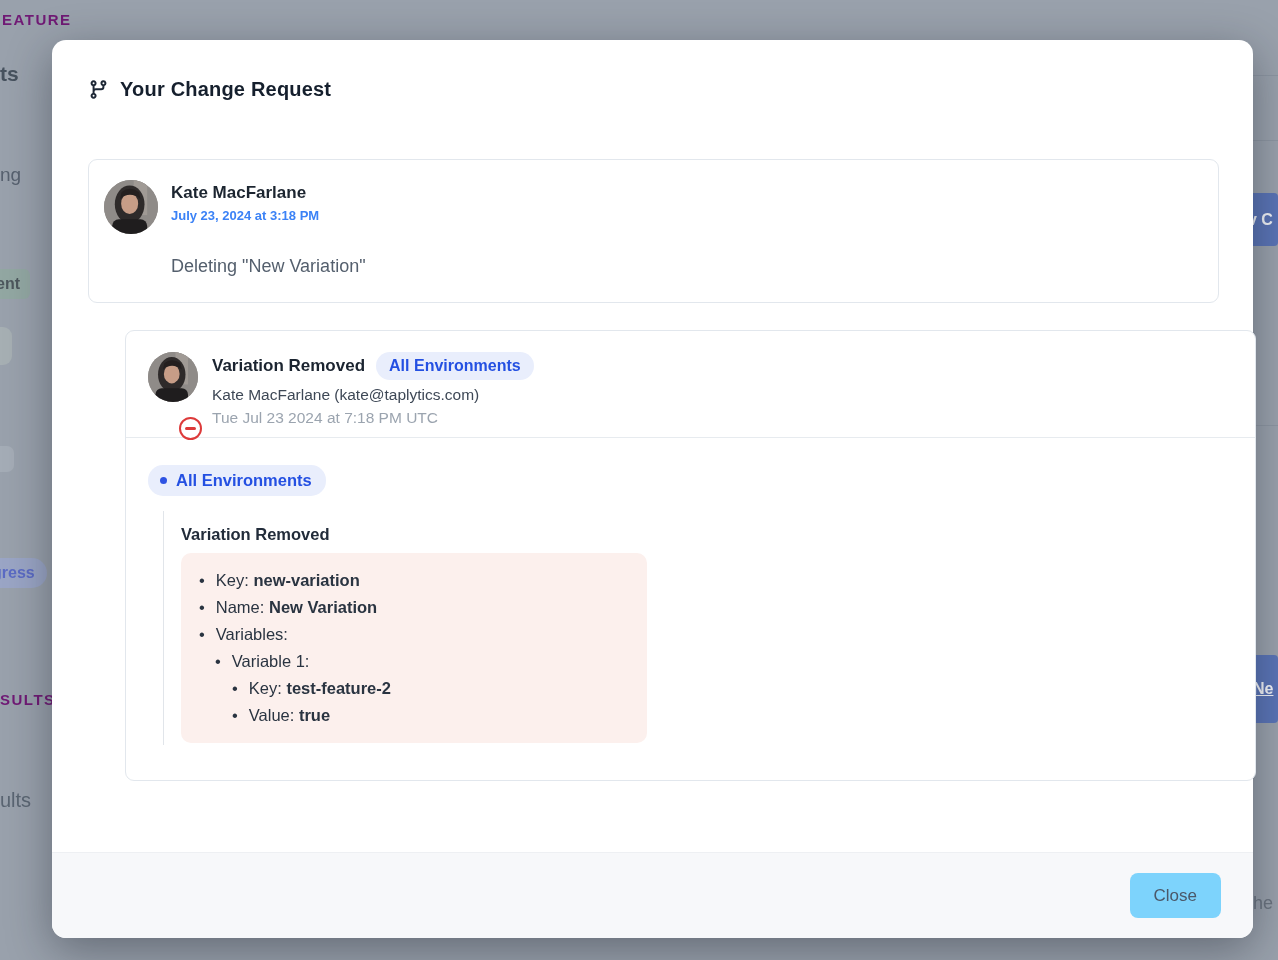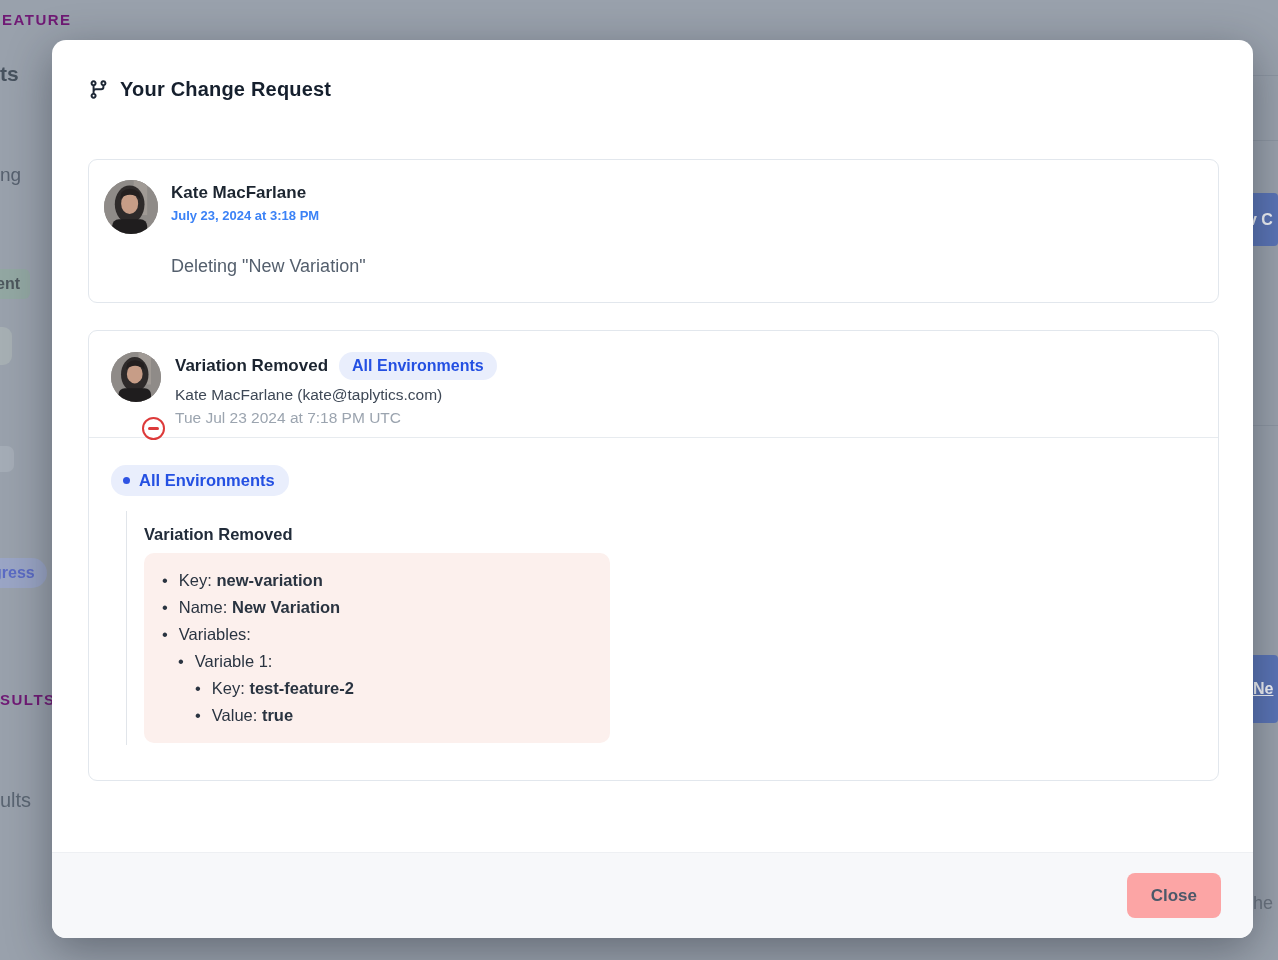--- a/index.html
+++ b/index.html
@@ -25,21 +25,21 @@
   .bd-the { position:absolute; left:1248px; top:893px; font-size:18px; color:#6b7480; }
 
   
   .modal { position:absolute; left:52px; top:40px; width:1201px; height:898px; background:#ffffff; border-radius:14px; box-shadow:0 12px 45px rgba(20,25,35,.4); }
   .m-header { display:flex; align-items:center; gap:11px; padding:38px 36px 0 36px; }
   .m-title { font-size:20px; font-weight:700; color:#151f2d; letter-spacing:.2px; }
   .branch-icon { width:21px; height:21px; color:#1d2735; flex:0 0 auto; }
 
   .card { position:absolute; left:36px; width:1131px; background:#fff; border:1px solid #e2e7ed; border-radius:9px; }
   .card1 { top:111px; height:144px;margin-top:8px; }
-  .card2 { top:290px; height:451px; }
+  .card2 { top:290px; height:451px;margin-left:37px; }
 
   .avatar { position:relative; border-radius:50%; overflow:hidden; background:#8f8b88; flex:0 0 auto; }
   .avatar svg { display:block; width:100%; height:100%; }
   .av-wrap { position:relative; flex:0 0 auto; }
   .minus-badge { position:absolute; right:-4px; bottom:-3px; width:23px; height:23px; background:#fff; border:2px solid #dd3a3a; border-radius:50%; display:flex; align-items:center; justify-content:center; }
   .minus-badge i { display:block; width:11px; height:3px; background:#dd3a3a; border-radius:2px; }
 
   
   .c1-row { display:flex; gap:13px; padding:20px 16px 0 15px; }
   .c1-name { font-size:17px; font-weight:700; color:#1c2530; padding-top:3px; }
@@ -63,21 +63,21 @@
   .removed-box { margin-top:9px; width:466px; background:#fcf0ed; border-radius:10px; padding:14px 18px; }
   .chg-list { list-style:none; font-size:16.5px; color:#2a3441; }
   .chg-list li { display:flex; gap:11px; line-height:27px; }
   .chg-list .bullet { flex:0 0 auto; }
   .chg-list .lv2 { padding-left:16px; }
   .chg-list .lv3 { padding-left:33px; }
   .chg-list b { font-weight:700; }
 
   
   .m-footer { position:absolute; left:0; right:0; bottom:0; height:86px; background:#f7f8fa; border-top:1px solid #eef0f3; border-radius:0 0 14px 14px; display:flex; align-items:center; justify-content:flex-end; gap:15px; padding-right:32px; }
-  .close-btn { height:45px; padding:0 24px; background:#fca5a5; border:none; border-radius:8px; font-size:17px; font-weight:700; color:#4b5869; font-family:inherit; cursor:pointer; }
+  .close-btn { height:45px; padding:0 24px; background:#7dd3fc; border:none; border-radius:8px; font-size:17px; font-weight:400; color:#4b5869; font-family:inherit; cursor:pointer; }
   .cancel-btn { height:48px; padding:0 19px; background:#fff; border:1px solid #b52c5d; border-radius:8px; display:flex; align-items:center; gap:10px; font-size:17.5px; font-weight:700; color:#b5255b; font-family:inherit; cursor:pointer; }
   .noentry-icon { width:23px; height:23px; }
 </style>
 </head>
 <body>
 
 <div class="backdrop">
   <div class="bd-caps bd-eature">EATURE</div>
   <div class="bd-ts">ts</div>
   <div class="bd-ng">ng</div>

